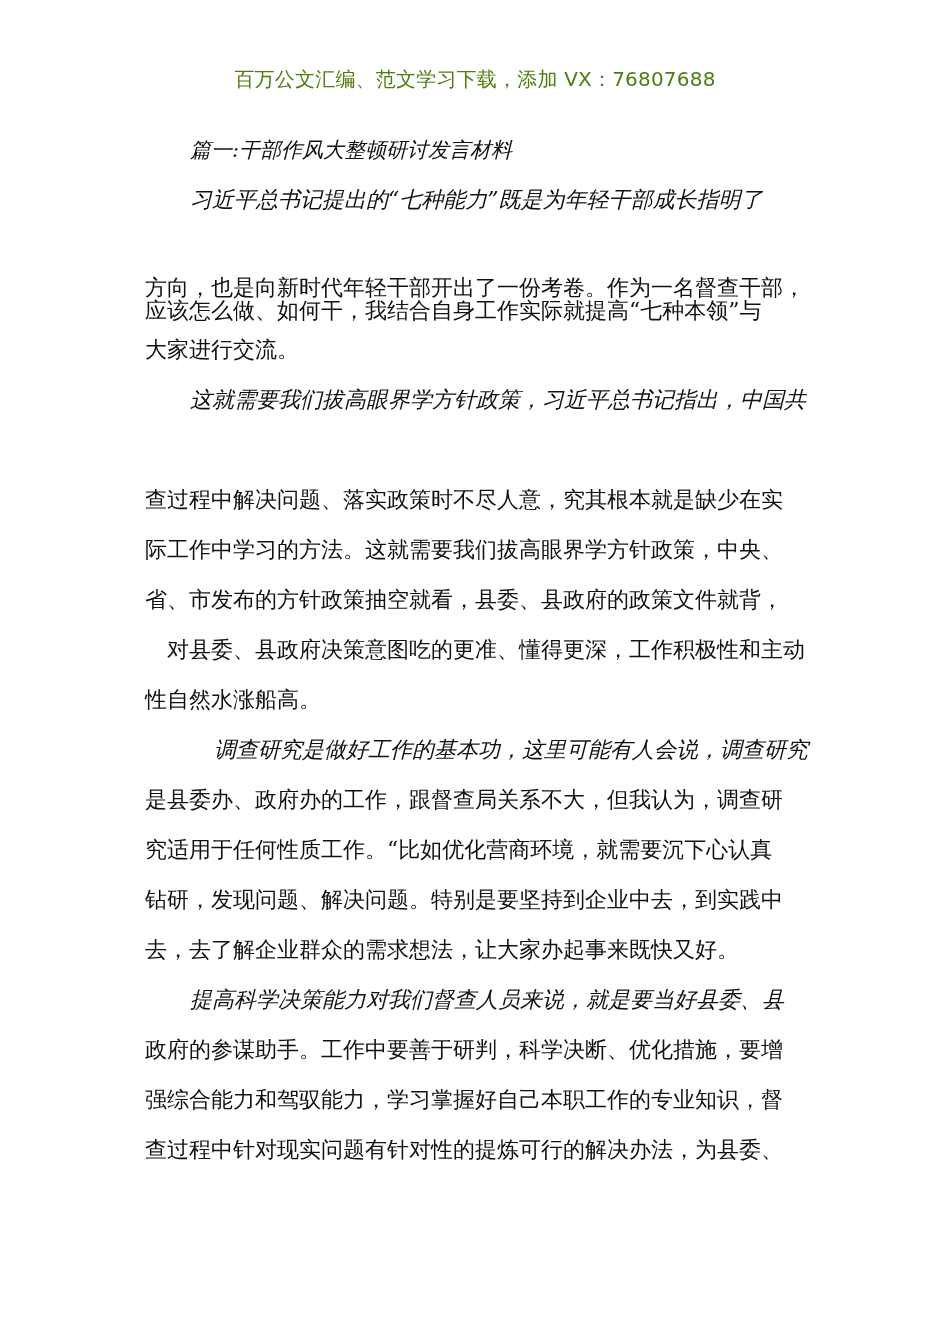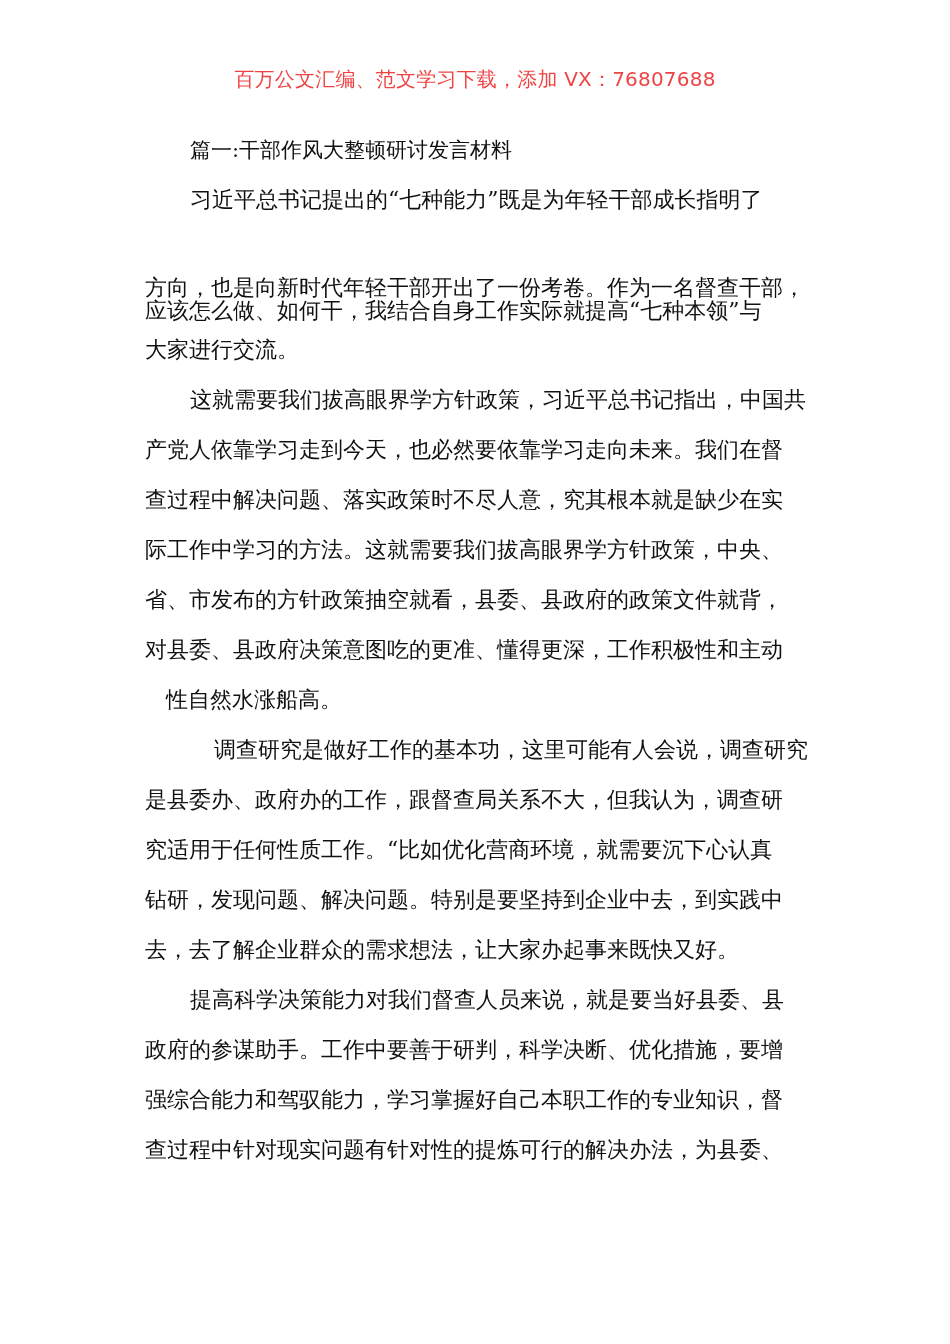--- a/index.html
+++ b/index.html
@@ -1,50 +1,49 @@
 <!DOCTYPE html>
 <html><head>
 <meta charset="utf-8">
 <style>
   html, body { margin: 0; padding: 0; background: #ffffff; }
   body { width: 950px; height: 1344px; position: relative; overflow: hidden; }
   .page { position: absolute; left: 0; top: 0; width: 950px; height: 1344px; background: #ffffff; }
   .header {
     position: absolute; left: 0; top: 66px; width: 950px; text-align: center;
     font-family: "DejaVu Sans", "Liberation Sans", sans-serif;
-    font-size: 20px; color: #ef4444; letter-spacing: 0.2px; white-space: nowrap;
+    font-size: 20px; color: #4d7c0f; letter-spacing: 0.2px; white-space: nowrap;
   }
   .line {
     position: absolute; left: 145px; white-space: nowrap;
     font-family: "DejaVu Serif", "Liberation Serif", serif;
     font-size: 22px; color: #111111; line-height: 28px;
   }
-  .line.indent { left: 190px; }
+  .line.indent { left: 190px; font-style: italic; }
   .title { font-size: 21px; }
 </style>
 </head>
 <body>
 
 <div class="page">
   <div class="header">百万公文汇编、范文学习下载，添加 VX：76807688</div>
 
   <div class="line indent title" style="top:136px;">篇一:干部作风大整顿研讨发言材料</div>
 
   <div class="line indent" style="top:186px;">习近平总书记提出的“七种能力”既是为年轻干部成长指明了</div>
   <div class="line" style="top:236px;margin-top:38px;">方向，也是向新时代年轻干部开出了一份考卷。作为一名督查干部，</div>
   <div class="line" style="top:274px;margin-top:23px;">应该怎么做、如何干，我结合自身工作实际就提高“七种本领”与</div>
   <div class="line" style="top:336px;">大家进行交流。</div>
 
   <div class="line indent" style="top:386px;">这就需要我们拔高眼界学方针政策，习近平总书记指出，中国共</div>
-  <div class="line" style="top:436px;">产党人依靠学习走到今天，也必然要依靠学习走向未来。我们在督</div>
   <div class="line" style="top:536px;">际工作中学习的方法。这就需要我们拔高眼界学方针政策，中央、</div>
   <div class="line" style="top:486px;">查过程中解决问题、落实政策时不尽人意，究其根本就是缺少在实</div>
   <div class="line" style="top:586px;">省、市发布的方针政策抽空就看，县委、县政府的政策文件就背，</div>
-  <div class="line" style="top:636px;">对县委、县政府决策意图吃的更准、懂得更深，工作积极性和主动</div>
-  <div class="line" style="top:686px;margin-left:21px;">性自然水涨船高。</div>
+  <div class="line" style="top:636px;margin-left:22px;">对县委、县政府决策意图吃的更准、懂得更深，工作积极性和主动</div>
+  <div class="line" style="top:686px;">性自然水涨船高。</div>
 
   <div class="line indent" style="top:736px;margin-left:24px;">调查研究是做好工作的基本功，这里可能有人会说，调查研究</div>
   <div class="line" style="top:786px;">是县委办、政府办的工作，跟督查局关系不大，但我认为，调查研</div>
   <div class="line" style="top:836px;">究适用于任何性质工作。“比如优化营商环境，就需要沉下心认真</div>
   <div class="line" style="top:886px;text-align:right;">钻研，发现问题、解决问题。特别是要坚持到企业中去，到实践中</div>
   <div class="line indent" style="top:986px;">提高科学决策能力对我们督查人员来说，就是要当好县委、县</div>
 
   <div class="line" style="top:936px;">去，去了解企业群众的需求想法，让大家办起事来既快又好。</div>
   <div class="line" style="top:1036px;">政府的参谋助手。工作中要善于研判，科学决断、优化措施，要增</div>
   <div class="line" style="top:1086px;">强综合能力和驾驭能力，学习掌握好自己本职工作的专业知识，督</div>

